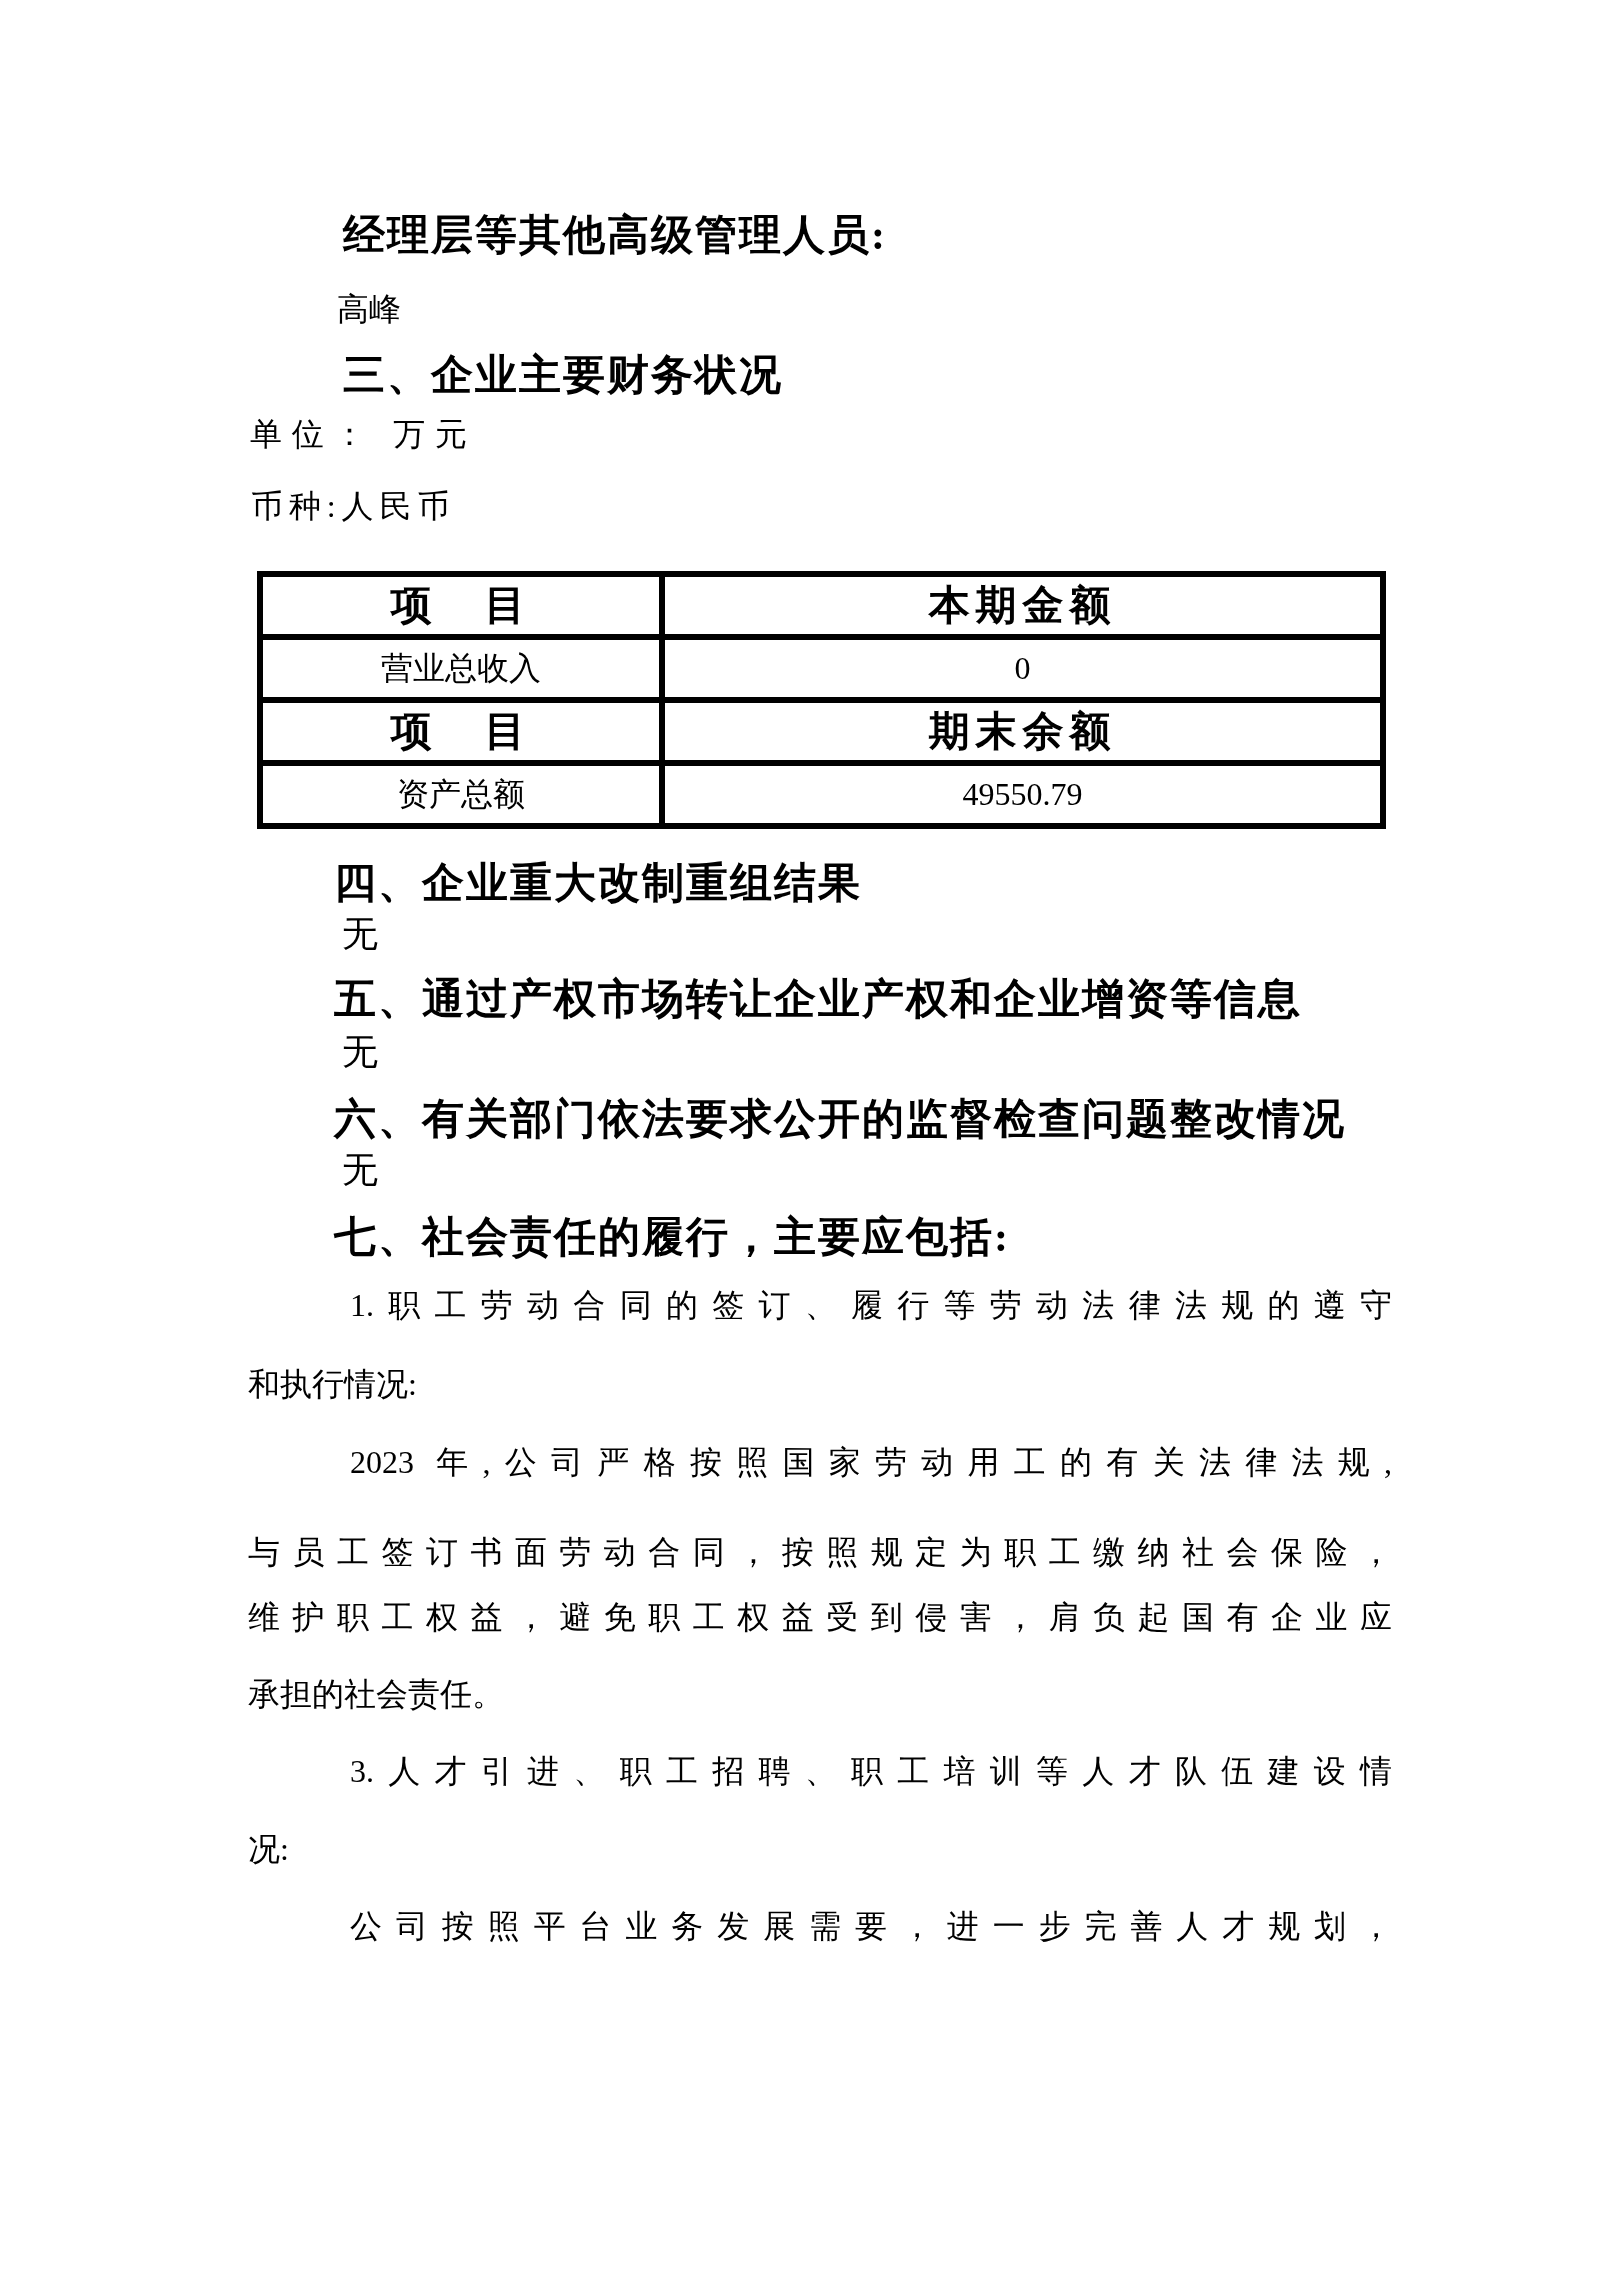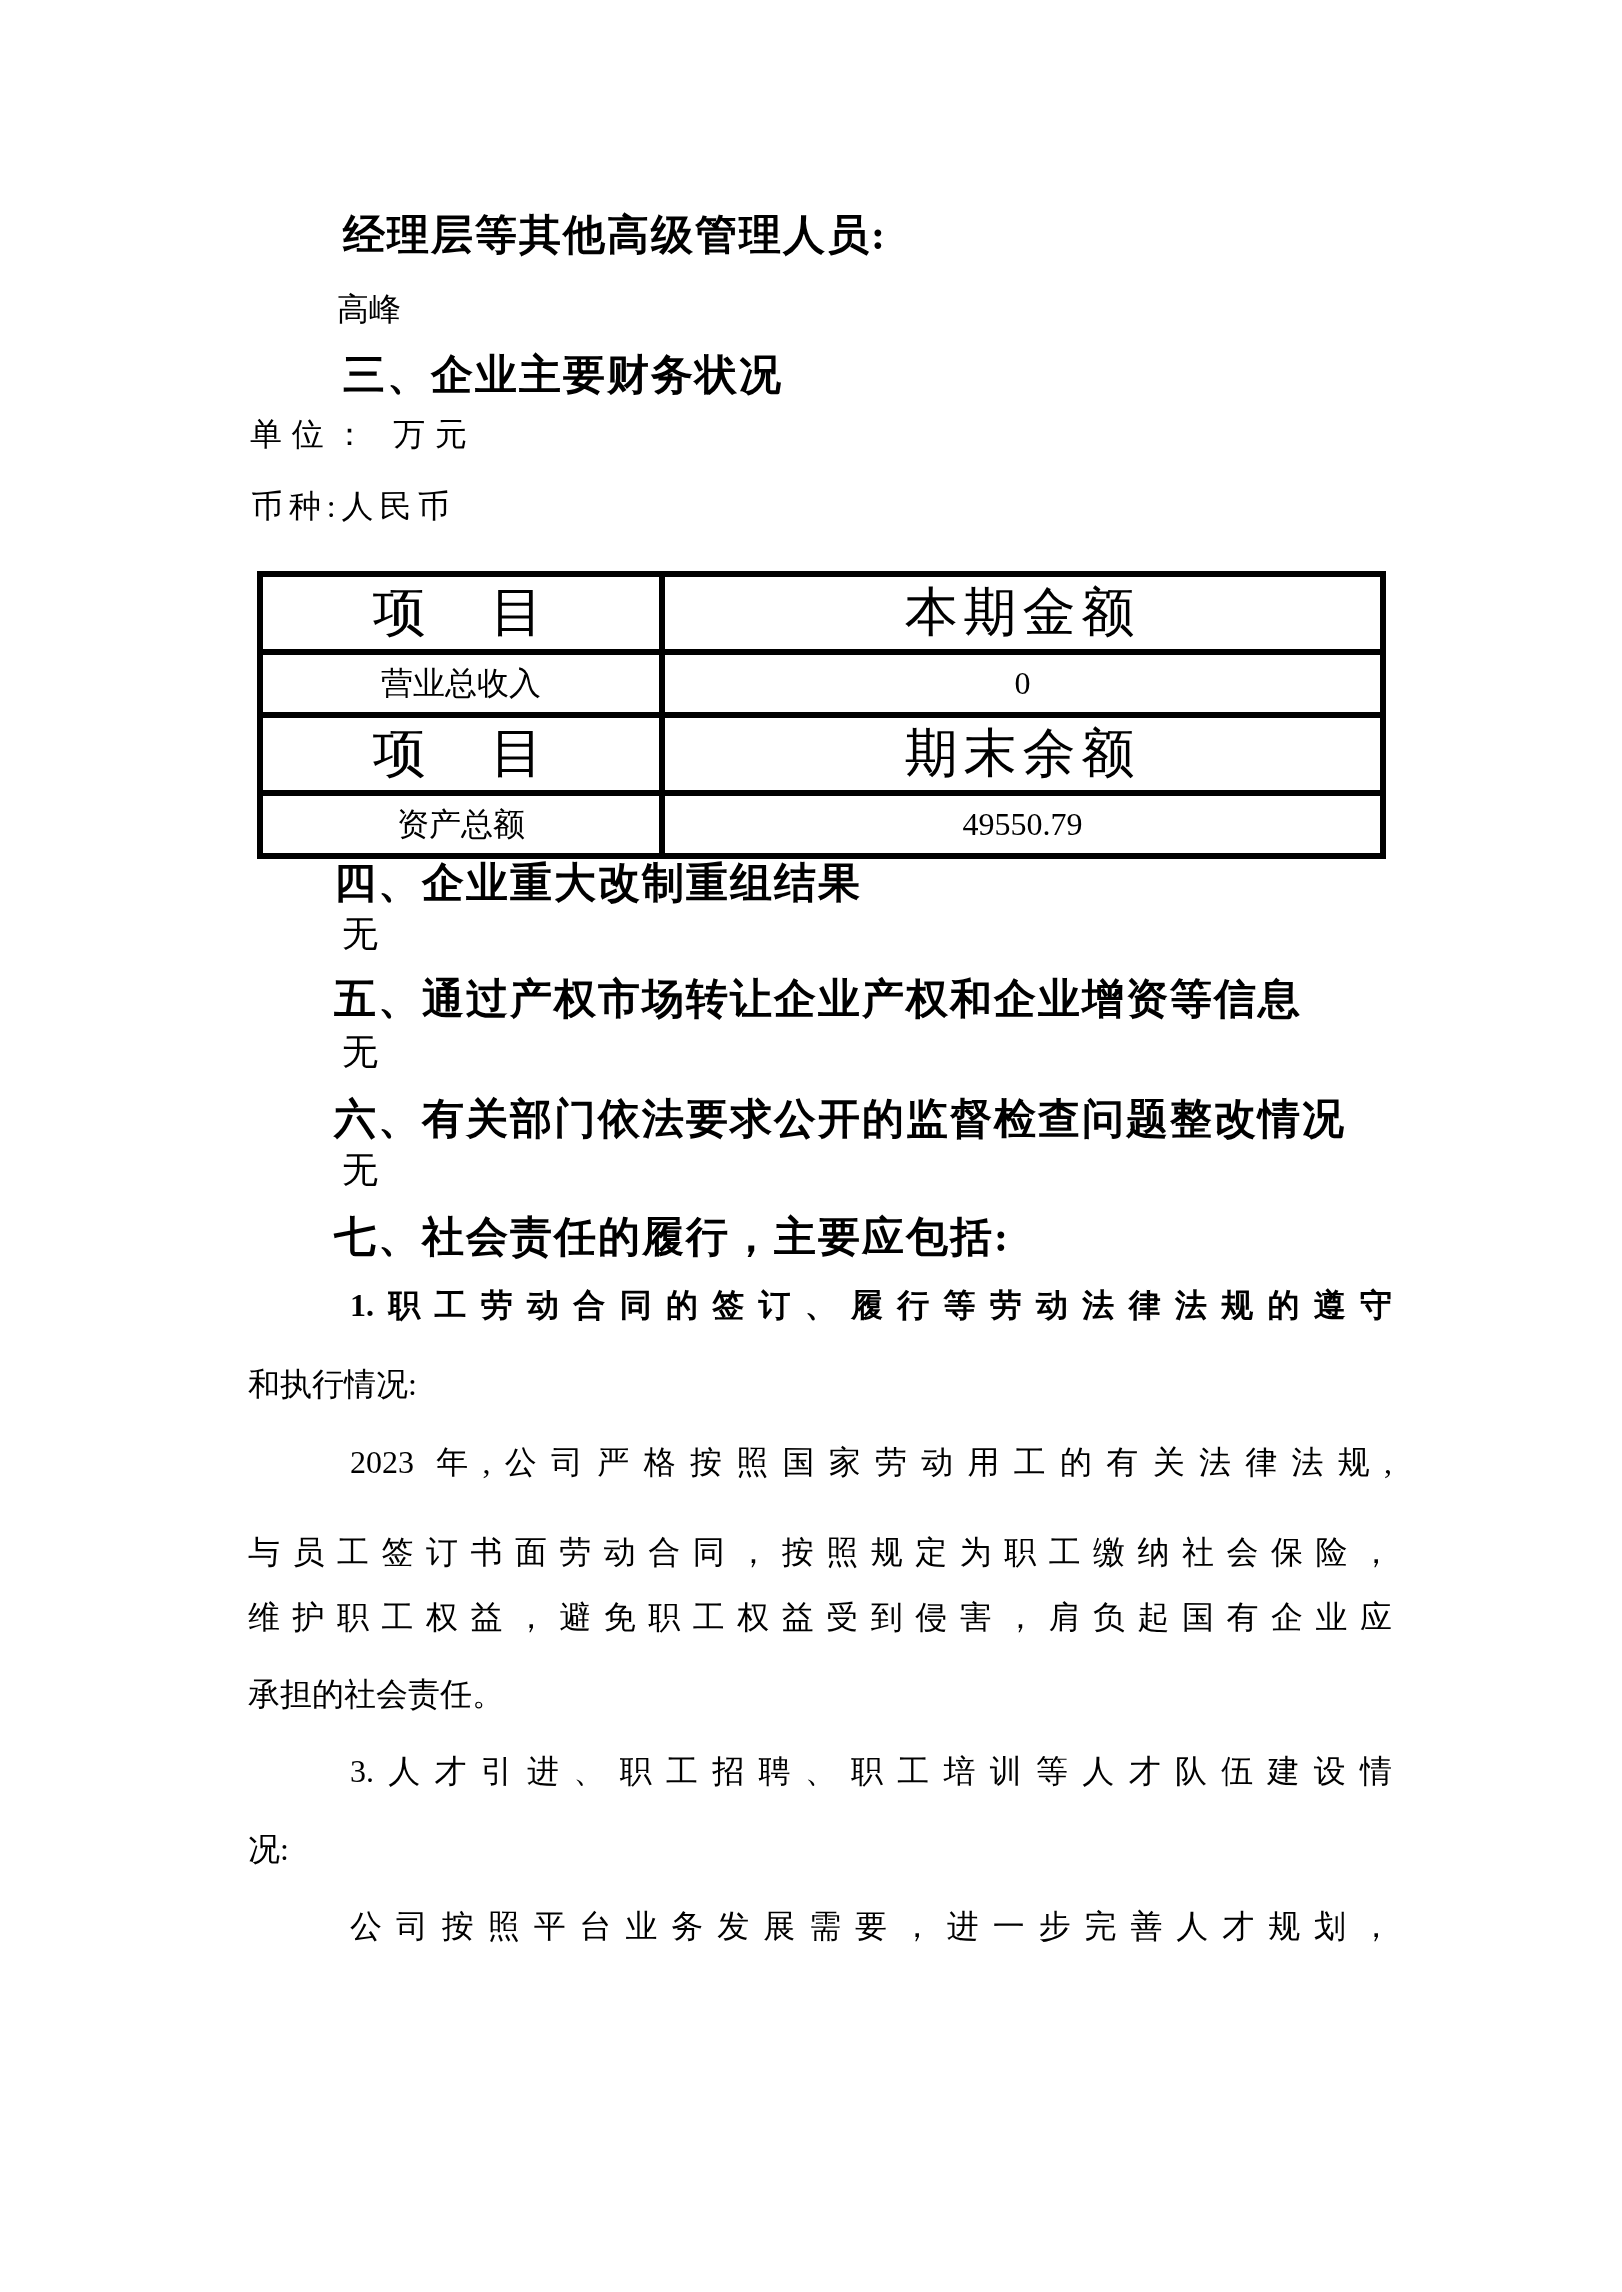--- a/index.html
+++ b/index.html
@@ -65,22 +65,22 @@
   }
   .fin-table td {
     border: 6.9px solid #000000;
     height: 57px;
     padding: 0;
     text-align: center;
     vertical-align: middle;
     font-size: 32px;
   }
   .fin-table td.hdr {
-    font-weight: normal;
-    font-size: 53px;
+    font-weight: bold;
+    font-size: 41px;
     letter-spacing: 5.9px;
   }
   .fin-table col.c1 { width: 402px; }
   .fin-table col.c2 { width: 721px; }
 </style>
 </head>
 <body>
 
 <div class="page">
 
@@ -126,21 +126,21 @@
   <div class="line heading" style="left:334px; top:975px;">五、通过产权市场转让企业产权和企业增资等信息</div>
 
   <div class="line none-val" style="left:342px; top:1032px;">无</div>
 
   <div class="line heading" style="left:334px; top:1095px;">六、有关部门依法要求公开的监督检查问题整改情况</div>
 
   <div class="line none-val" style="left:342px; top:1150px;">无</div>
 
   <div class="line heading" style="left:334px; top:1213px;">七、社会责任的履行，主要应包括:</div>
 
-  <div class="line body-text col just indent" style="top:1287px;font-weight:bold;">1.职工劳动合同的签订、履行等劳动法律法规的遵守</div>
+  <div class="line body-text col just indent" style="top:1287px;">1.职工劳动合同的签订、履行等劳动法律法规的遵守</div>
 
   <div class="line body-text" style="left:248px; top:1366px;">和执行情况:</div>
 
   <div class="line body-text col just indent" style="top:1444px;">2023 年,公司严格按照国家劳动用工的有关法律法规,</div>
 
   <div class="line body-text col just" style="top:1521px;margin-top:13px;">与员工签订书面劳动合同，按照规定为职工缴纳社会保险，</div>
 
   <div class="line body-text col just" style="top:1599px;">维护职工权益，避免职工权益受到侵害，肩负起国有企业应</div>
 
   <div class="line body-text" style="left:248px; top:1676px;">承担的社会责任。</div>

